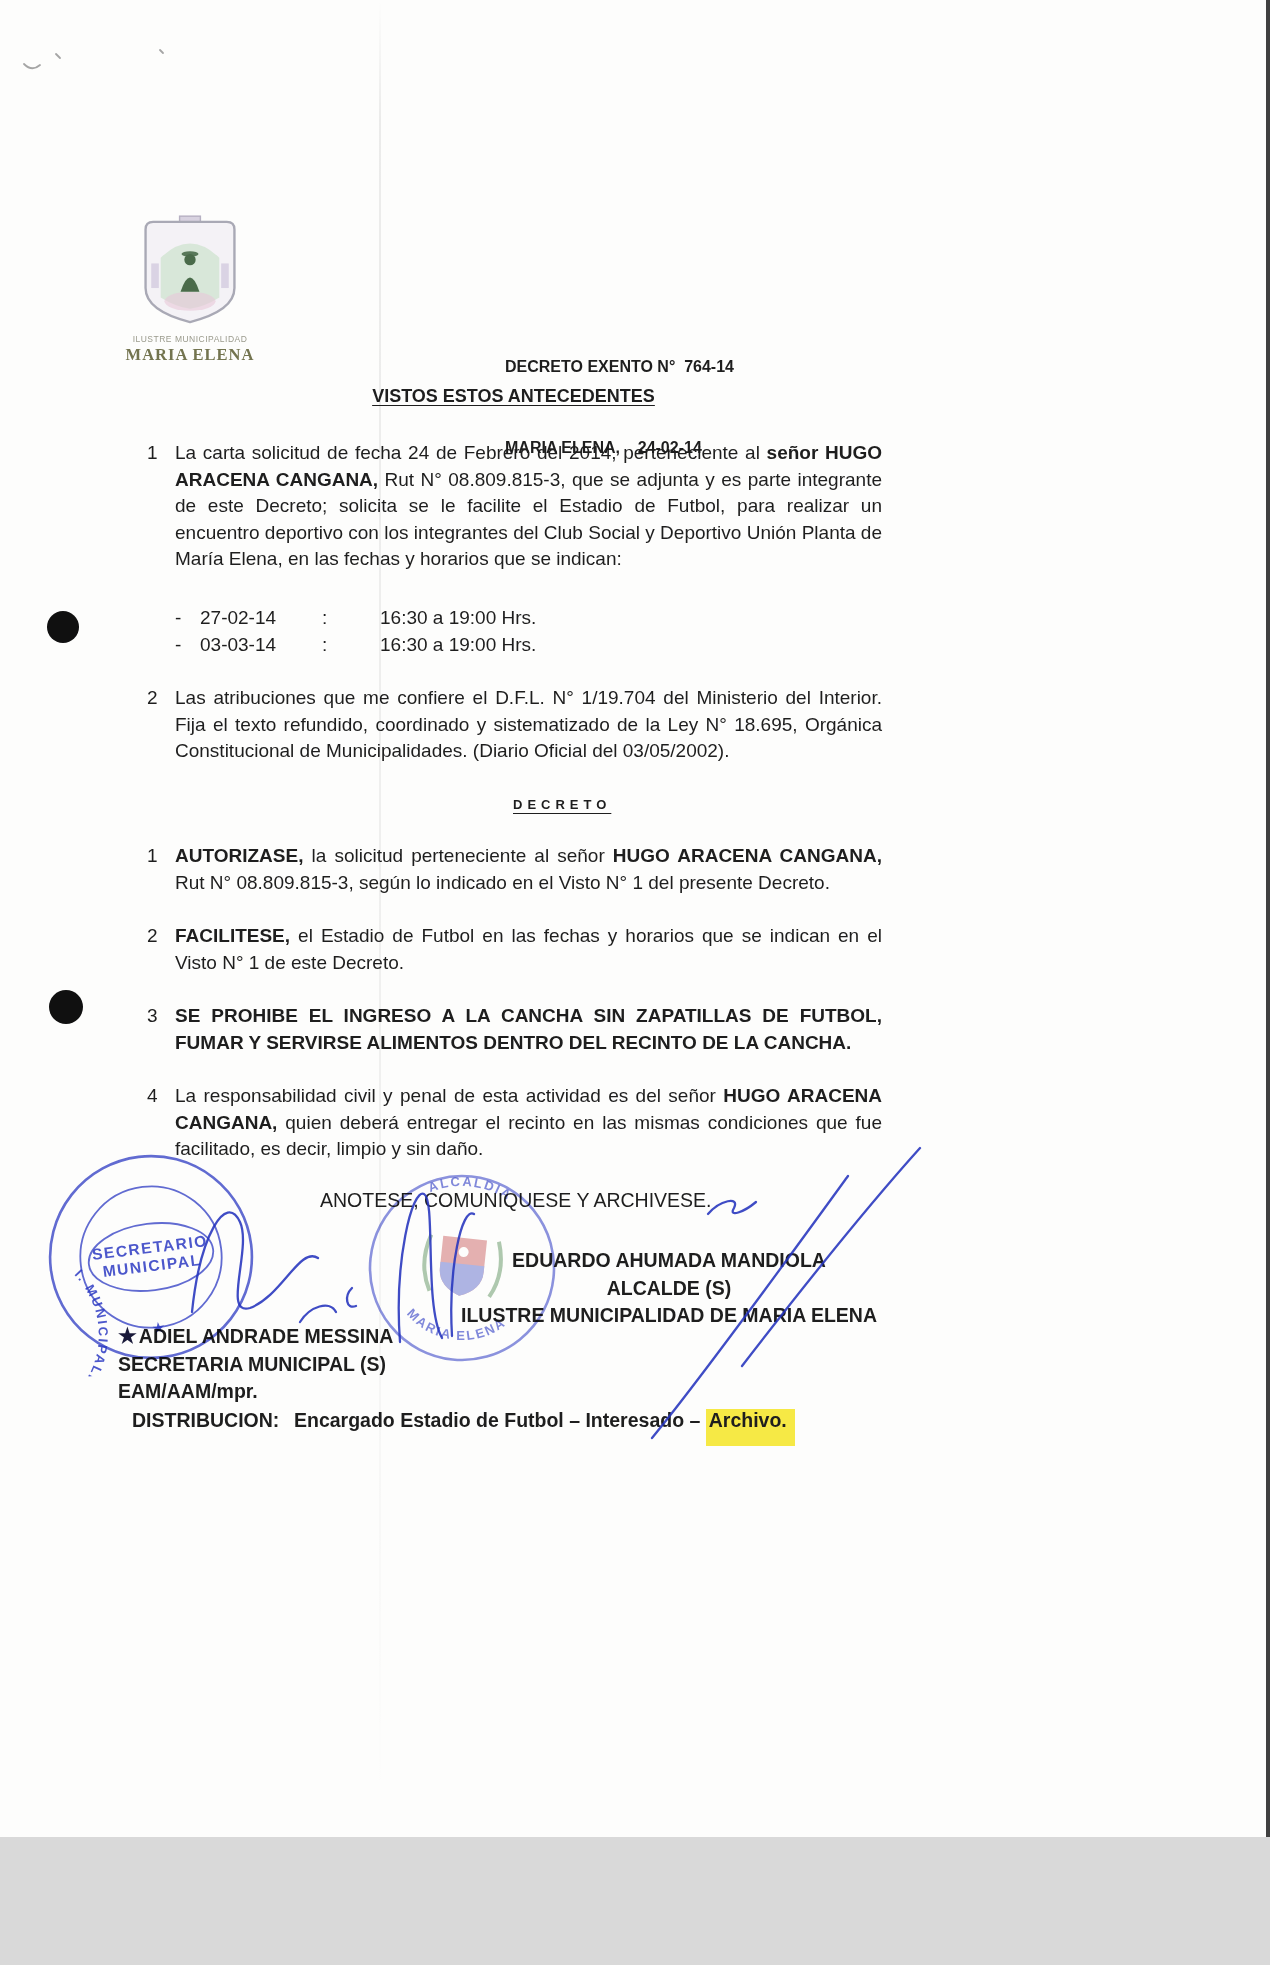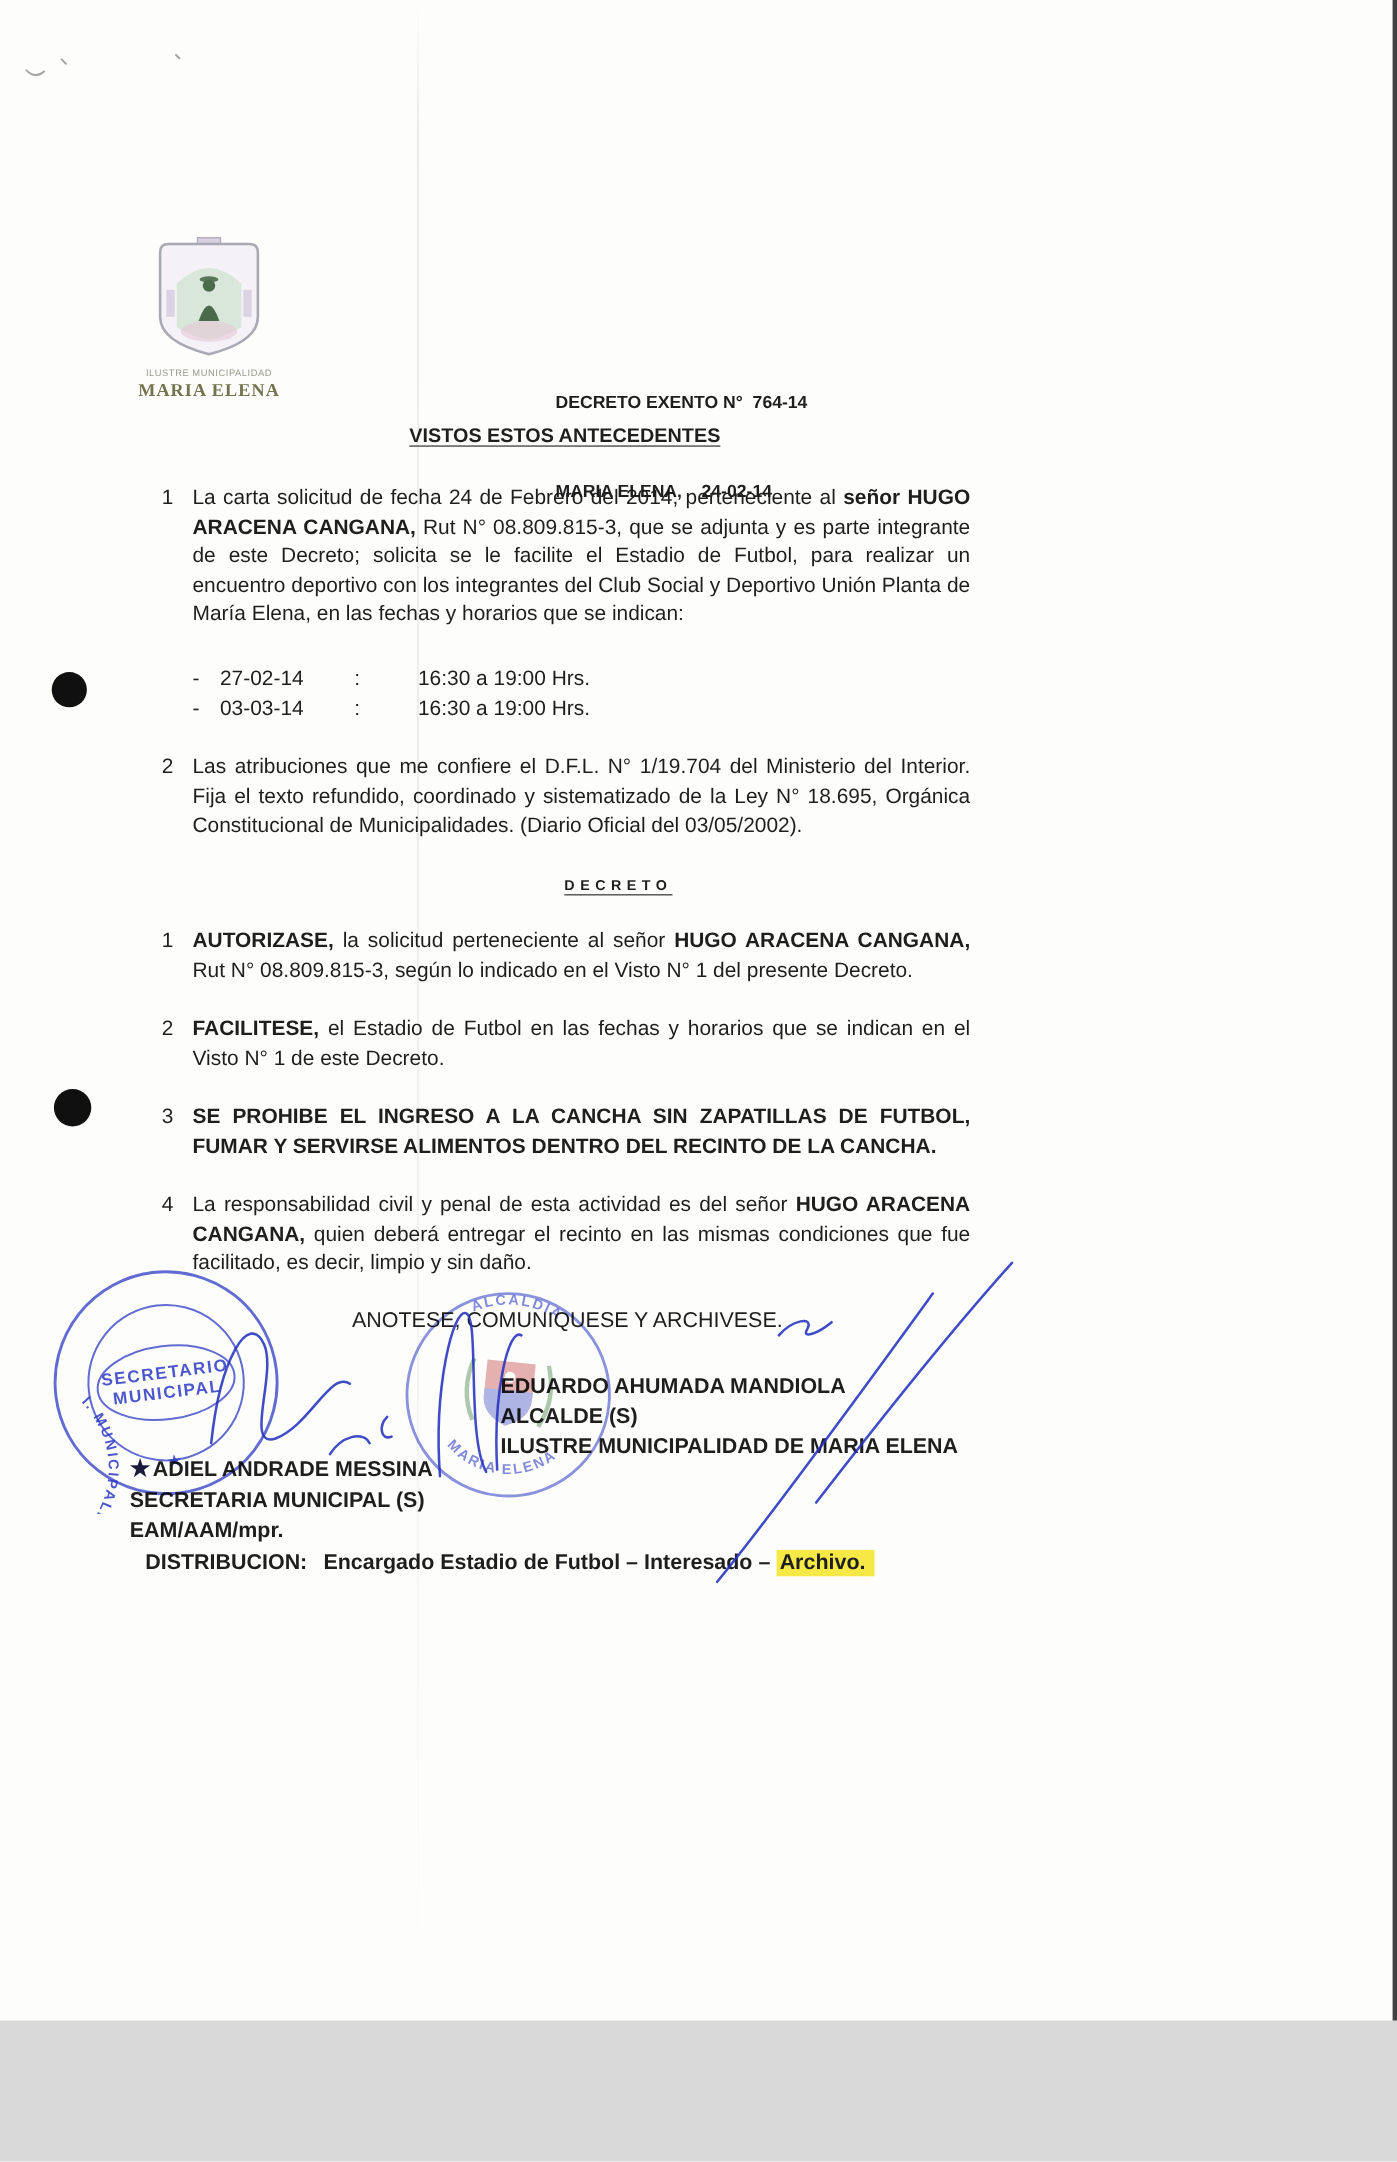--- a/index.html
+++ b/index.html
@@ -1,21 +1,21 @@
 <!DOCTYPE html>
 <html><head>
 <meta charset="utf-8">
 <style>
   *{box-sizing:border-box}
   html,body{margin:0;padding:0;background:#d9d9d9}
   .page{position:relative;width:1270px;height:1837px;background:#fdfdfc;
         font-family:"Liberation Sans",sans-serif;color:#1e1e1e;overflow:hidden;
         border-right:4px solid #404040}
   .b{font-weight:bold}
-  .hl{background:#f6e945;padding:0 8px 2px 3px}
+  .hl{background:#f6e945;padding:0 8px 15px 3px}
 
   
   .fold{position:absolute;left:379px;top:0;width:2px;height:1965px;
         background:linear-gradient(rgba(0,0,0,0) 0,rgba(0,0,0,0.07) 6%,rgba(0,0,0,0.05) 55%,rgba(0,0,0,0) 92%)}
   .punch{position:absolute;background:#101010;border-radius:50%}
   .punch1{left:47px;top:611px;width:32px;height:32px}
   .punch2{left:49px;top:990px;width:34px;height:34px}
   .scan-bottom{position:absolute;left:148px;top:1949px;width:985px;height:4px;background:#383838;border-radius:2px}
   .corner-marks{position:absolute;left:10px;top:40px;width:180px;height:50px}
 
@@ -45,21 +45,21 @@
   .p-d4{top:1083px}
 
   .schedule{position:absolute;left:175px;top:604px;font-size:19px;line-height:27px}
   .srow{display:grid;grid-template-columns:25px 122px 58px auto}
 
   .decreto-title{position:absolute;left:513px;top:797px;font-weight:bold;font-size:13px;
                  letter-spacing:5px;text-decoration:underline;text-underline-offset:4px}
 
   .anotese{position:absolute;left:320px;top:1189px;font-weight:normal;font-size:19.5px}
 
-  .alcalde-block{position:absolute;left:455px;top:1247px;width:428px;text-align:left;
+  .alcalde-block{position:absolute;left:455px;top:1247px;width:428px;text-align:center;
                  font-weight:bold;font-size:19.5px;line-height:27.5px}
   .secretaria-block{position:absolute;left:118px;top:1322px;font-weight:bold;font-size:19.5px;line-height:27.5px}
   .star{color:#1a1a3a;font-size:21px;margin-right:2px}
   .dist-row{margin-left:14px;margin-top:1px}
   .dist-label{display:inline-block;width:162px}
 
   
   .stamp{position:absolute;mix-blend-mode:multiply}
   .stamp-left{left:40px;top:1146px;width:222px;height:222px;transform:rotate(-7deg)}
   .stamp-center{left:362px;top:1168px;width:200px;height:200px;transform:rotate(6deg)}

